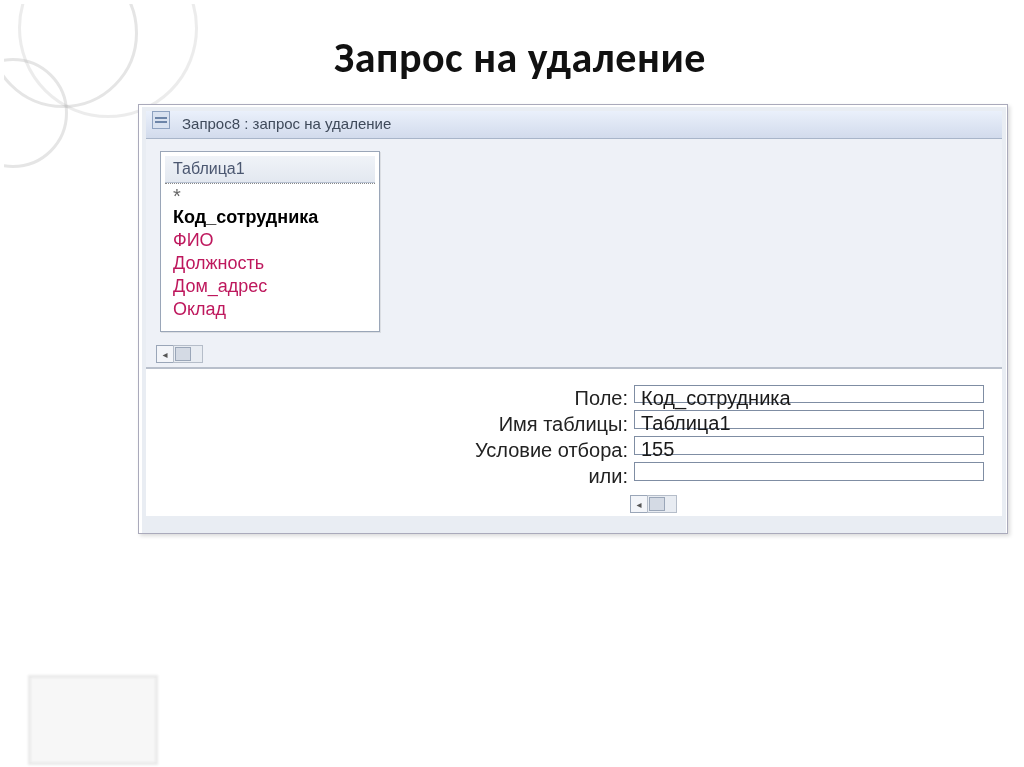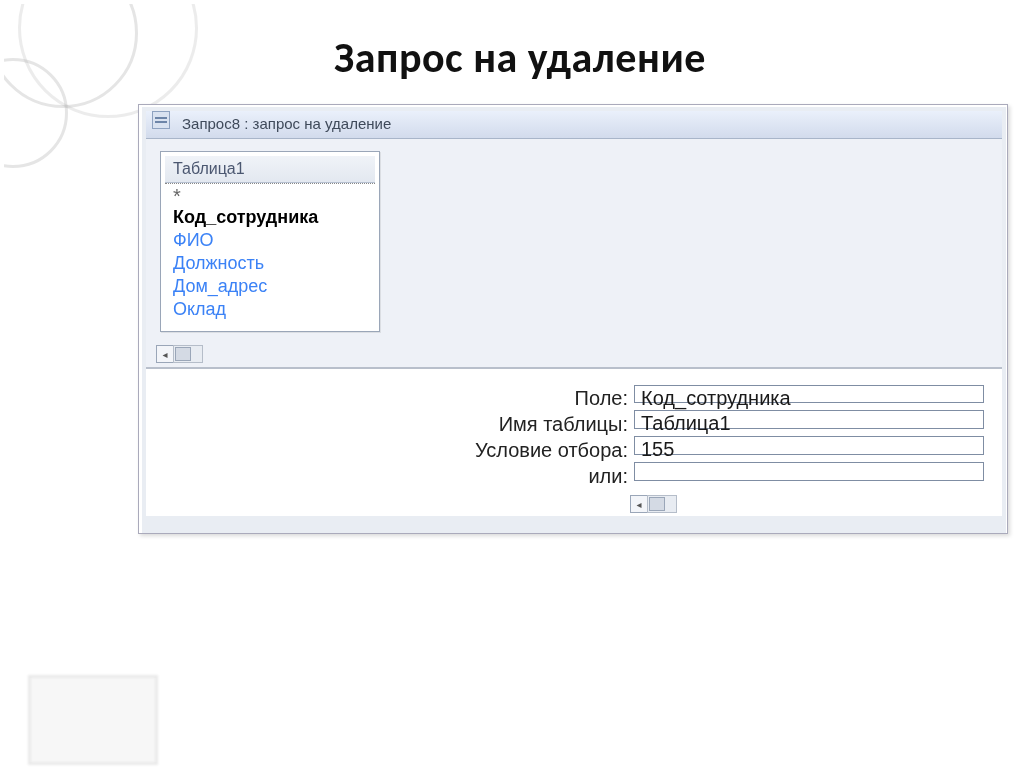--- a/index.html
+++ b/index.html
@@ -92,21 +92,21 @@
     padding:4px 8px;
     font-size:16px;
     color:#4b5770;
   }
   .field-list {
     border-top:1px dotted #888;
     padding:2px 6px 6px 6px;
   }
   .field {
     font-size:18px;
-    color:#3b82f6;
+    color:#be185d;
     padding:1px 2px;
     white-space:nowrap;
     overflow:hidden;
     text-overflow:clip;
   }
   .field.star { color:#666; font-size:20px; line-height:18px; }
   .field.pk { font-weight:700; color:#000; }
 
   .scroll-h {
     position:absolute;

